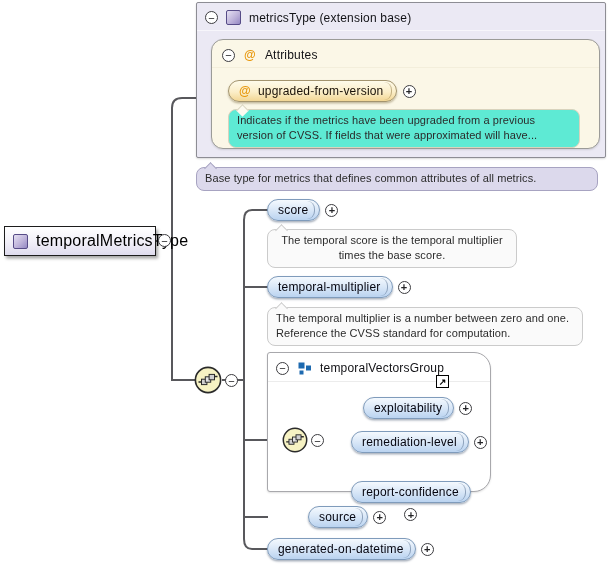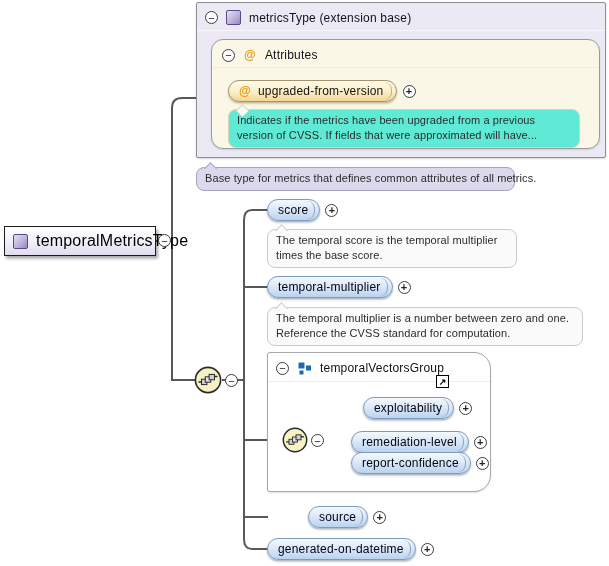--- a/index.html
+++ b/index.html
@@ -152,42 +152,42 @@
         <span class="attr-pill">
           <span class="at-sign">@</span>
           <span>upgraded-from-version</span>
         </span>
         <span class="plus">+</span>
       </div>
       <div class="bubble note-cream" style="left:16px; top:69px; width:352px;">Indicates if the metrics have been upgraded from a previous version of CVSS. If fields that were approximated will have...</div>
     </div>
   </div>
 
-  <div class="bubble note-lav" style="left:196px; top:167px; width:319px; white-space:nowrap;">Base type for metrics that defines common attributes of all metrics.</div>
+  <div class="bubble note-lav" style="left:196px; top:167px; width:402px; white-space:nowrap;">Base type for metrics that defines common attributes of all metrics.</div>
 
   <div id="root-box">
     <span class="type-icon"></span>
     <span>temporalMetricsType</span>
   </div>
   <span class="minus abs" style="left:158px; top:234px;">−</span>
 
   <svg class="seq-circle" style="left:194px; top:366px;" width="28" height="28" viewBox="0 0 28 28">
     <circle cx="14" cy="14" r="12.6" fill="#f6f2c3" stroke="#2a2a2a" stroke-width="1.6"></circle>
     <path d="M4.5,16 H8.5 M19.5,10.5 H23.5" stroke="#2a2a2a" stroke-width="1.4"></path>
     <rect x="7.5" y="13.2" width="5.4" height="5.4" fill="#cfcfcf" stroke="#2a2a2a"></rect>
     <rect x="11.3" y="10.8" width="5.4" height="5.4" fill="#e3e3e3" stroke="#2a2a2a"></rect>
     <rect x="15.1" y="8.4" width="5.4" height="5.4" fill="#cfcfcf" stroke="#2a2a2a"></rect>
   </svg>
   <span class="minus abs" style="left:225px; top:374px;">−</span>
 
   <div class="row" style="left:267px; top:199px;">
     <span class="el">score</span>
     <span class="plus">+</span>
   </div>
-  <div class="bubble note-gray" style="left:267px; top:229px; width:250px;">The temporal score is the temporal multiplier times the base score.</div>
+  <div class="bubble note-gray" style="left:267px; top:229px; width:250px;text-align:center;">The temporal score is the temporal multiplier times the base score.</div>
 
   <div class="row" style="left:267px; top:276px;">
     <span class="el">temporal-multiplier</span>
     <span class="plus">+</span>
   </div>
   <div class="bubble note-gray" style="left:267px; top:307px; width:316px;">The temporal multiplier is a number between zero and one. Reference the CVSS standard for computation.</div>
 
   <div id="group-box">
     <div class="hdr">
       <span class="minus">−</span>
@@ -211,21 +211,21 @@
   <span class="minus abs" style="left:311px; top:434px;">−</span>
 
   <div class="row" style="left:363px; top:397px;">
     <span class="el">exploitability</span>
     <span class="plus">+</span>
   </div>
   <div class="row" style="left:351px; top:431px;">
     <span class="el">remediation-level</span>
     <span class="plus">+</span>
   </div>
-  <div class="row" style="left:351px; top:452px;">
+  <div class="row" style="left:351px; top:481px;flex-direction:column;">
     <span class="el">report-confidence</span>
     <span class="plus">+</span>
   </div>
 
   <div class="row" style="left:267px; top:506px;padding-left:41px;">
     <span class="el">source</span>
     <span class="plus">+</span>
   </div>
   <div class="row" style="left:267px; top:538px;">
     <span class="el">generated-on-datetime</span>

